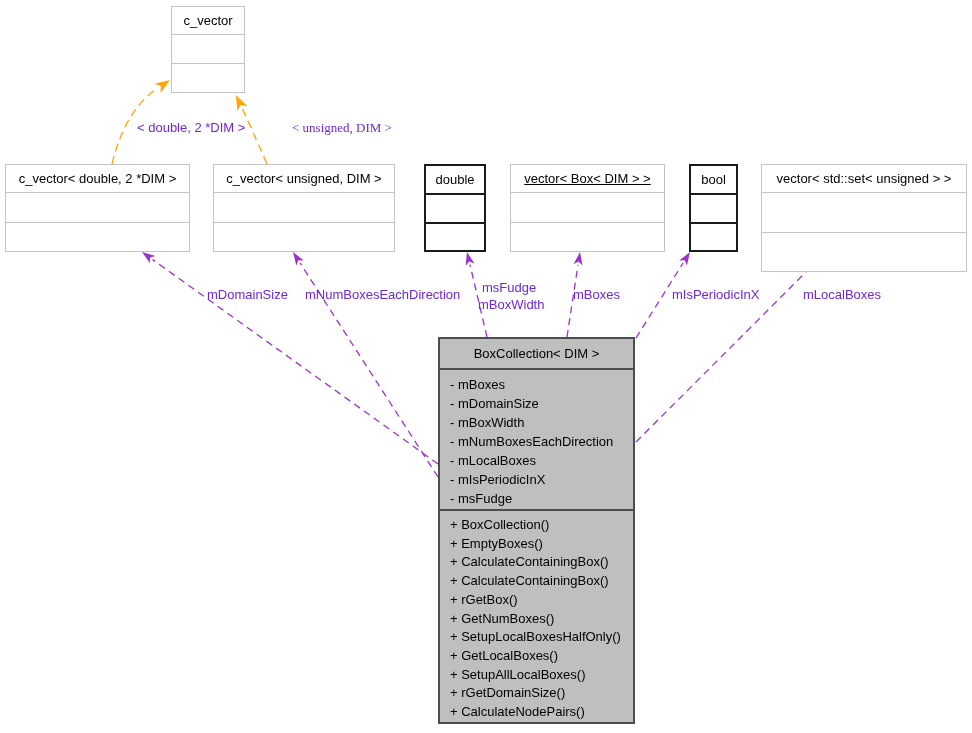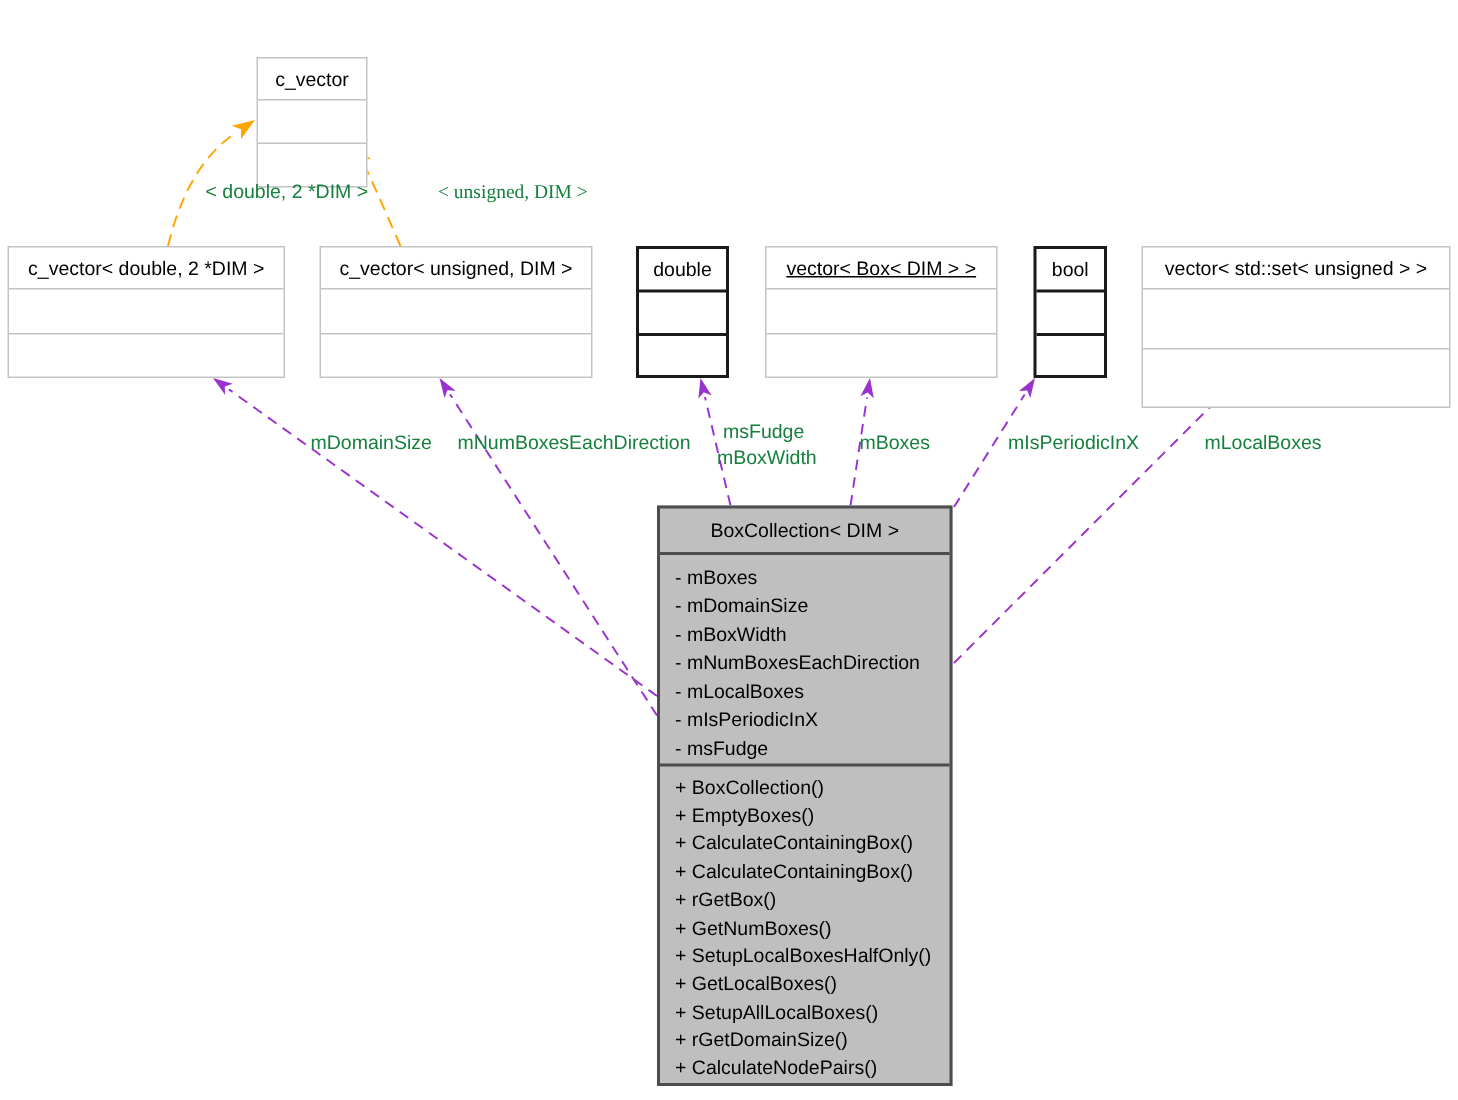--- a/index.html
+++ b/index.html
@@ -71,21 +71,21 @@
     border-bottom: 2px solid var(--main-border);
   }
   .main-methods { flex: 1 1 auto; padding: 5px 6px 0 10px; }
   .m-row { line-height: 19px; white-space: nowrap; }
   .main-methods .m-row { line-height: 18.7px; }
 
   .edge-label {
     position: absolute;
     white-space: nowrap;
     z-index: 3;
-    color: #15803d;
+    color: #6d28d9;
   }
 </style>
 </head>
 <body>
 
 <div class="canvas">
 
   <svg class="edges" width="972" height="733" viewBox="0 0 972 733">
 
     <path class="edge template" d="M112,164 Q125,110 157.5,88.3"></path>
@@ -100,21 +100,21 @@
     <path class="edge usage" d="M487,337 L470,264.7"></path>
     <polygon class="head usage" points="467,252 474.4,263.6 469.2,261.5 465.6,265.7"></polygon>
     <path class="edge usage" d="M567,337 L578,264.9"></path>
     <polygon class="head usage" points="580,252 582.5,265.5 578.5,261.6 573.6,264.2"></polygon>
     <path class="edge usage" d="M636,338 L683.1,263"></path>
     <polygon class="head usage" points="690,252 686.9,265.4 684.8,260.3 679.3,260.6"></polygon>
     <path class="edge usage" d="M636,442 L816.8,261.2"></path>
     <polygon class="head usage" points="826,252 820,264.4 819.1,258.9 813.6,258"></polygon>
   </svg>
 
-  <div class="uml-node" style="left:171px; top:6px; width:74px; height:87px;margin-top:32px;">
+  <div class="uml-node" style="left:171px; top:6px; width:74px; height:87px;">
     <div class="uml-title">c_vector</div>
     <div class="uml-comp"></div>
     <div class="uml-comp"></div>
   </div>
 
   <div class="uml-node" style="left:5px; top:164px; width:185px; height:88px;">
     <div class="uml-title">c_vector&lt; double, 2 *DIM &gt;</div>
     <div class="uml-comp"></div>
     <div class="uml-comp"></div>
   </div>

